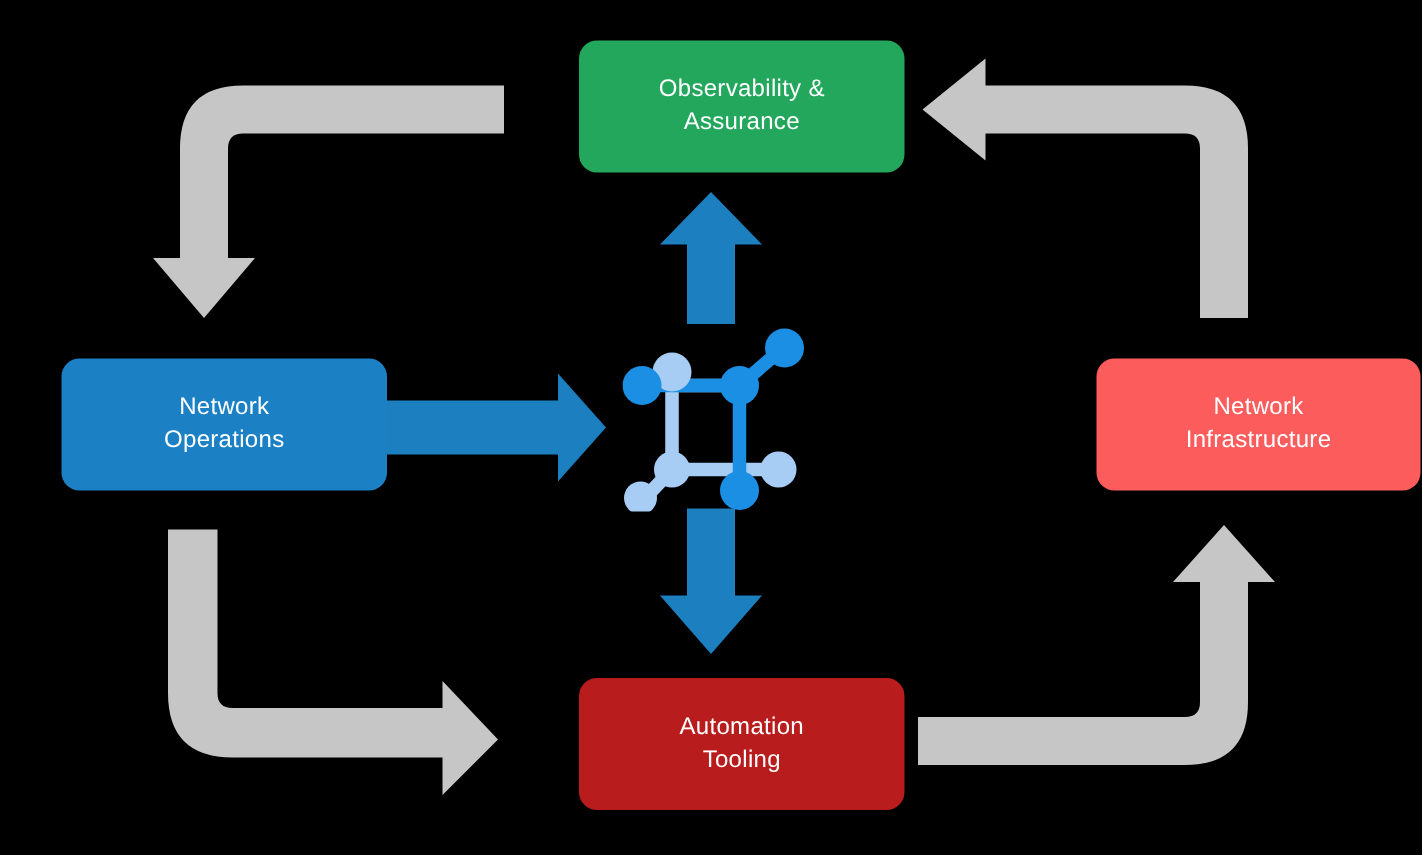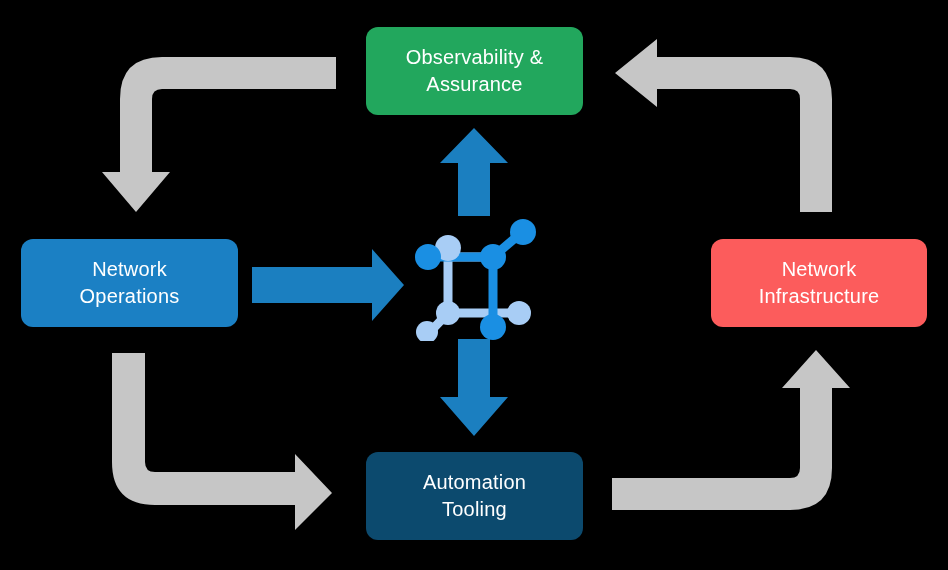--- a/index.html
+++ b/index.html
@@ -18,26 +18,27 @@
     overflow: hidden;
   }
   .node-box {
     position: absolute;
     border-radius: 12px;
     display: flex;
     align-items: center;
     justify-content: center;
     text-align: center;
     color: #ffffff;
-    font-size: 20px;
+    font-size: 16px;
     line-height: 1.35;
     font-weight: 400;
     letter-spacing: 0.2px;
     box-sizing: border-box;
     padding: 4px 10px;
+    margin-left: 20px;
   }
   .node-label {
     white-space: pre-line;
     display: block;
   }
   .svg-layer {
     position: absolute;
     left: 0;
     top: 0;
     width: 948px;
@@ -162,18 +163,18 @@
   <div class="node-box" style="left:21px; top:239px; width:217px; height:88px; background:#1b80c4;">
     <span class="node-label">Network
 Operations</span>
   </div>
 
   <div class="node-box" style="left:711px; top:239px; width:216px; height:88px; background:#fc5c5c;">
     <span class="node-label">Network
 Infrastructure</span>
   </div>
 
-  <div class="node-box" style="left:366px; top:452px; width:217px; height:88px; background:#0c4a6e;">
+  <div class="node-box" style="left:366px; top:452px; width:217px; height:88px; background:#b91c1c;">
     <span class="node-label">Automation
 Tooling</span>
   </div>
 
 </div>
 
 </body></html>

